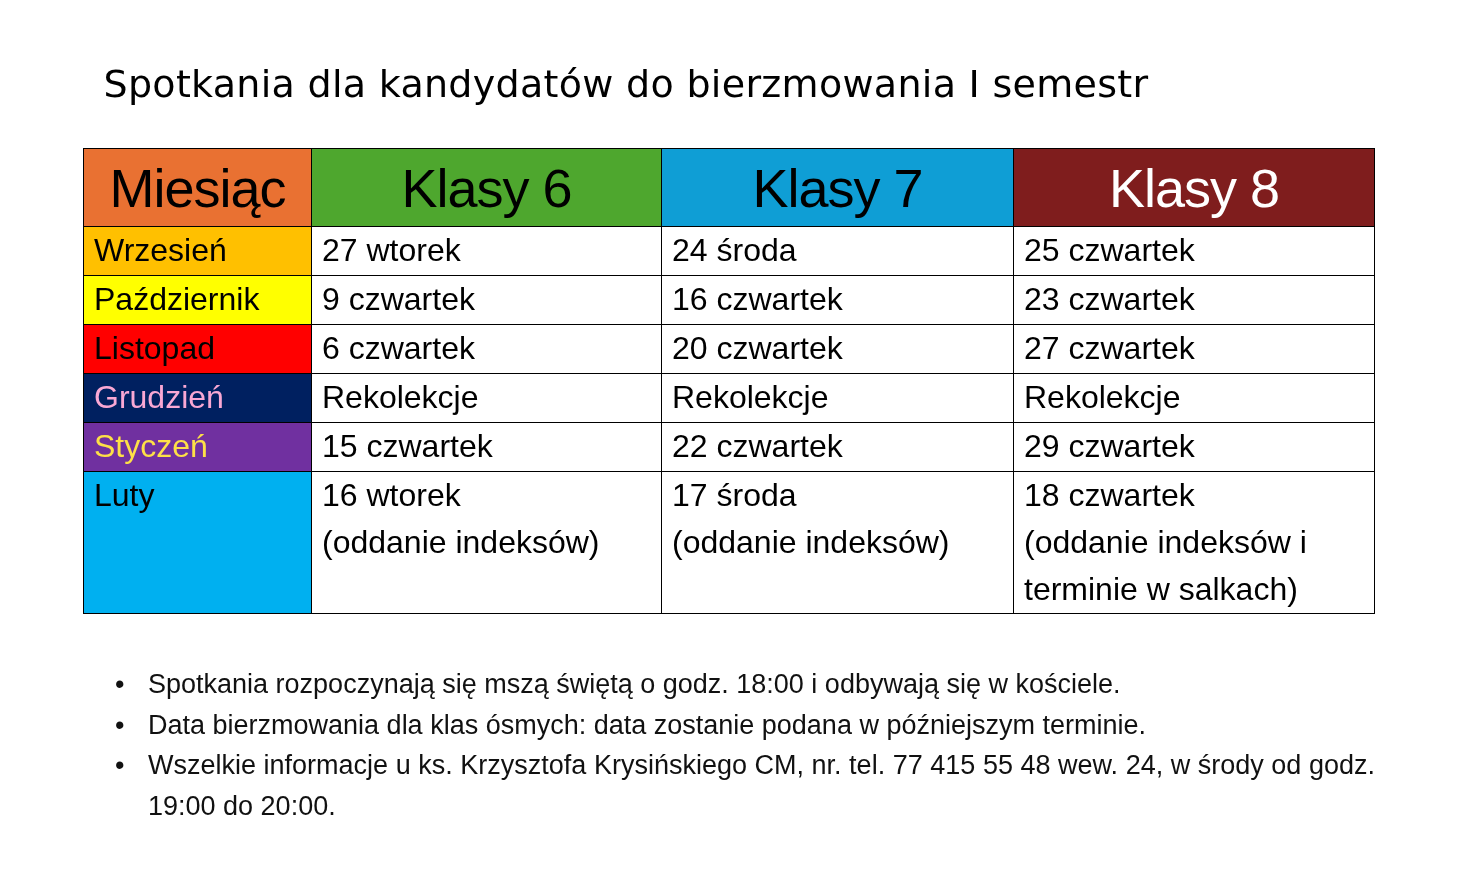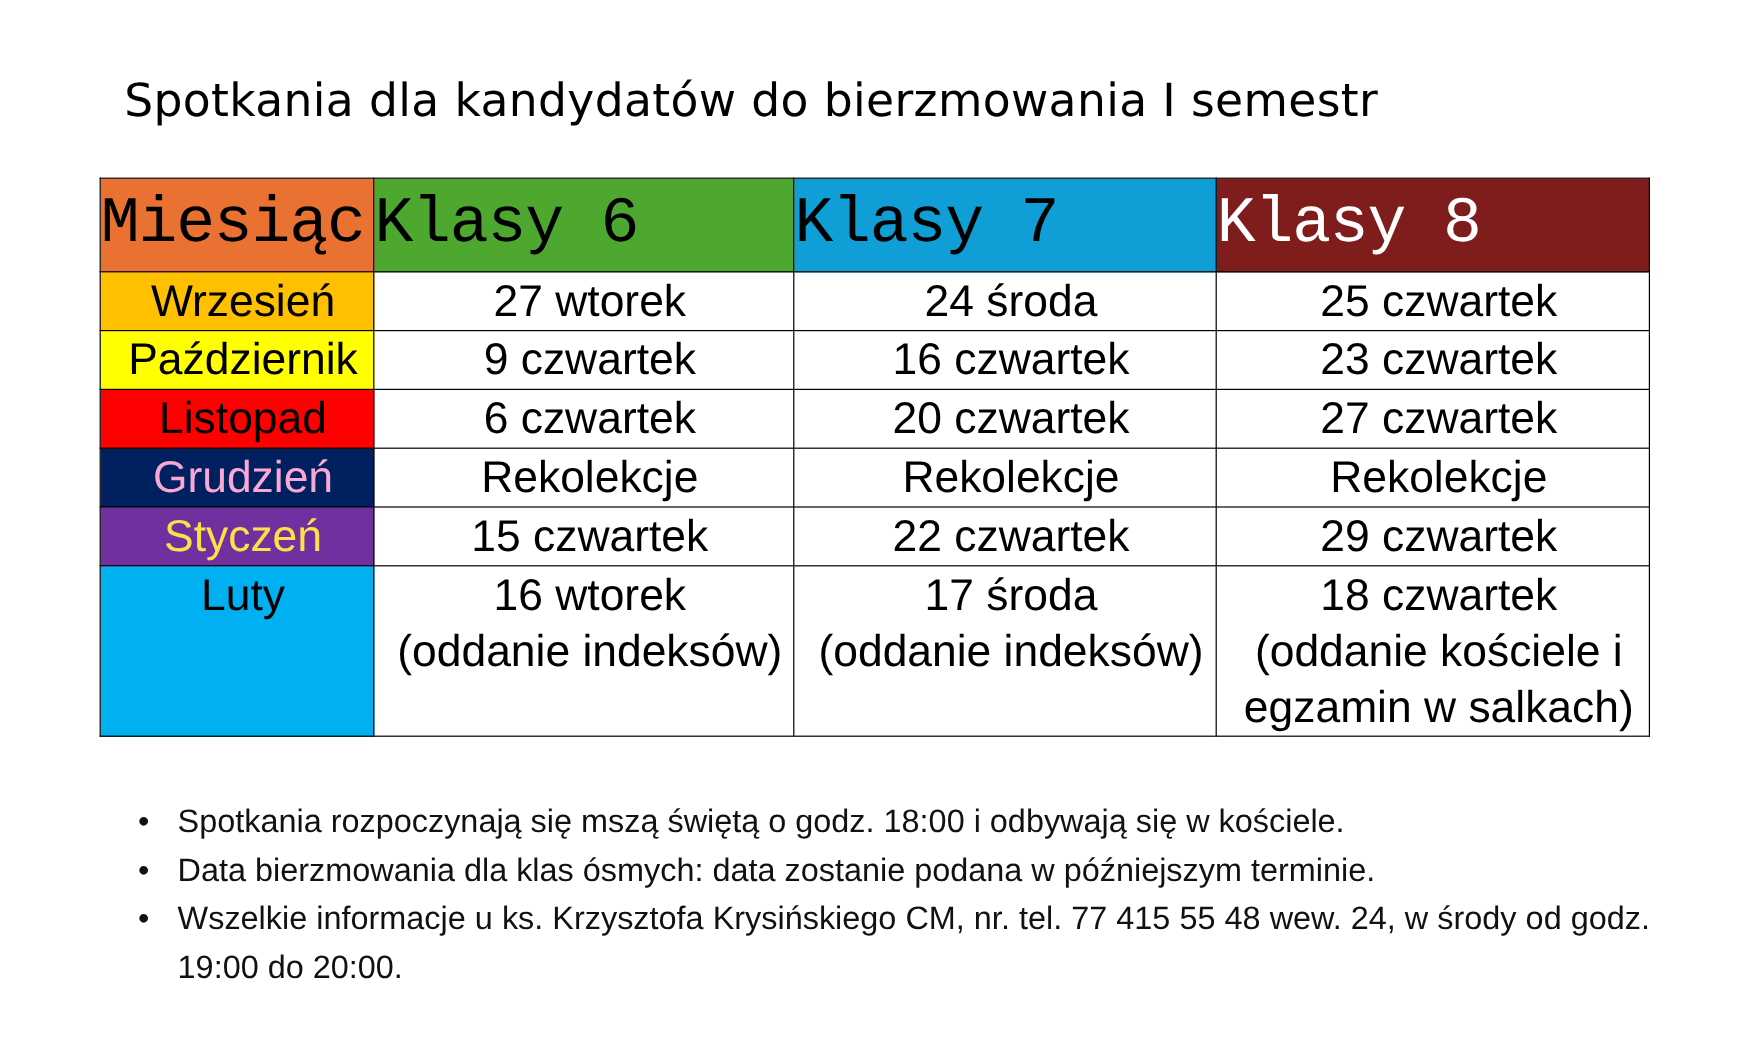--- a/index.html
+++ b/index.html
@@ -1,21 +1,21 @@
 <!DOCTYPE html>
 <html><head>
 <meta charset="utf-8">
 <style>
   html, body { margin:0; padding:0; background:#ffffff; }
   body { width:1460px; height:875px; position:relative; overflow:hidden; font-family:"Liberation Sans", sans-serif; color:#000; }
   .title { position:absolute; left:0; top:62px; width:1252px; text-align:center; font-family:"DejaVu Sans", sans-serif; font-size:38px; letter-spacing:0.3px; color:#000; }
   table.sched { position:absolute; left:83px; top:148px; border-collapse:collapse; table-layout:fixed; }
   table.sched td, table.sched th { border:1.5px solid #000; padding:0 0 0 10px; vertical-align:top; text-align:left; font-weight:normal; }
-  table.sched th { height:77px; font-family:Liberation Mono, monospace; font-size:54px; vertical-align:middle; padding:0; letter-spacing:-1px; }
-  table.sched td { font-family:"Liberation Sans", sans-serif; font-size:37px; line-height:47px; height:48px;text-align:center; }
+  table.sched th { height:77px; font-family:Liberation Sans, sans-serif; font-size:54px; text-align:center; vertical-align:middle; padding:0; letter-spacing:-1px; }
+  table.sched td { font-family:"Liberation Sans", sans-serif; font-size:32px; line-height:47px; height:48px; }
   td.month { padding-left:11px; }
   td.tall { height:147px; }
   .notes { position:absolute; left:113px; top:664px; width:1262px; margin:0; padding:0; list-style:none; font-family:"Liberation Sans", sans-serif; font-size:27px; line-height:40.5px; color:#111; }
   .notes li { position:relative; padding-left:35px; text-align:justify; }
   .notes li .bullet { position:absolute; left:2px; top:0; }
 </style>
 </head>
 <body>
 
 <div class="title">Spotkania dla kandydatów do bierzmowania I semestr</div>
@@ -69,21 +69,21 @@
     <td class="tall">
       <div>16 wtorek</div>
       <div>(oddanie indeksów)</div>
     </td>
     <td class="tall">
       <div>17 środa</div>
       <div>(oddanie indeksów)</div>
     </td>
     <td class="tall">
       <div>18 czwartek</div>
-      <div>(oddanie kościele i egzamin w salkach)</div>
+      <div>(oddanie indeksów i terminie w salkach)</div>
     </td>
   </tr>
 </tbody>
   </table>
 
 <ul class="notes">
   <li><span class="bullet">•</span><span>Spotkania rozpoczynają się mszą świętą o godz. 18:00 i odbywają się w kościele.</span></li>
   <li><span class="bullet">•</span><span>Data bierzmowania dla klas ósmych: data zostanie podana w późniejszym terminie.</span></li>
   <li><span class="bullet">•</span><span>Wszelkie informacje u ks. Krzysztofa Krysińskiego CM, nr. tel. 77 415 55 48 wew. 24, w środy od godz. 19:00 do 20:00.</span></li>
 </ul>

